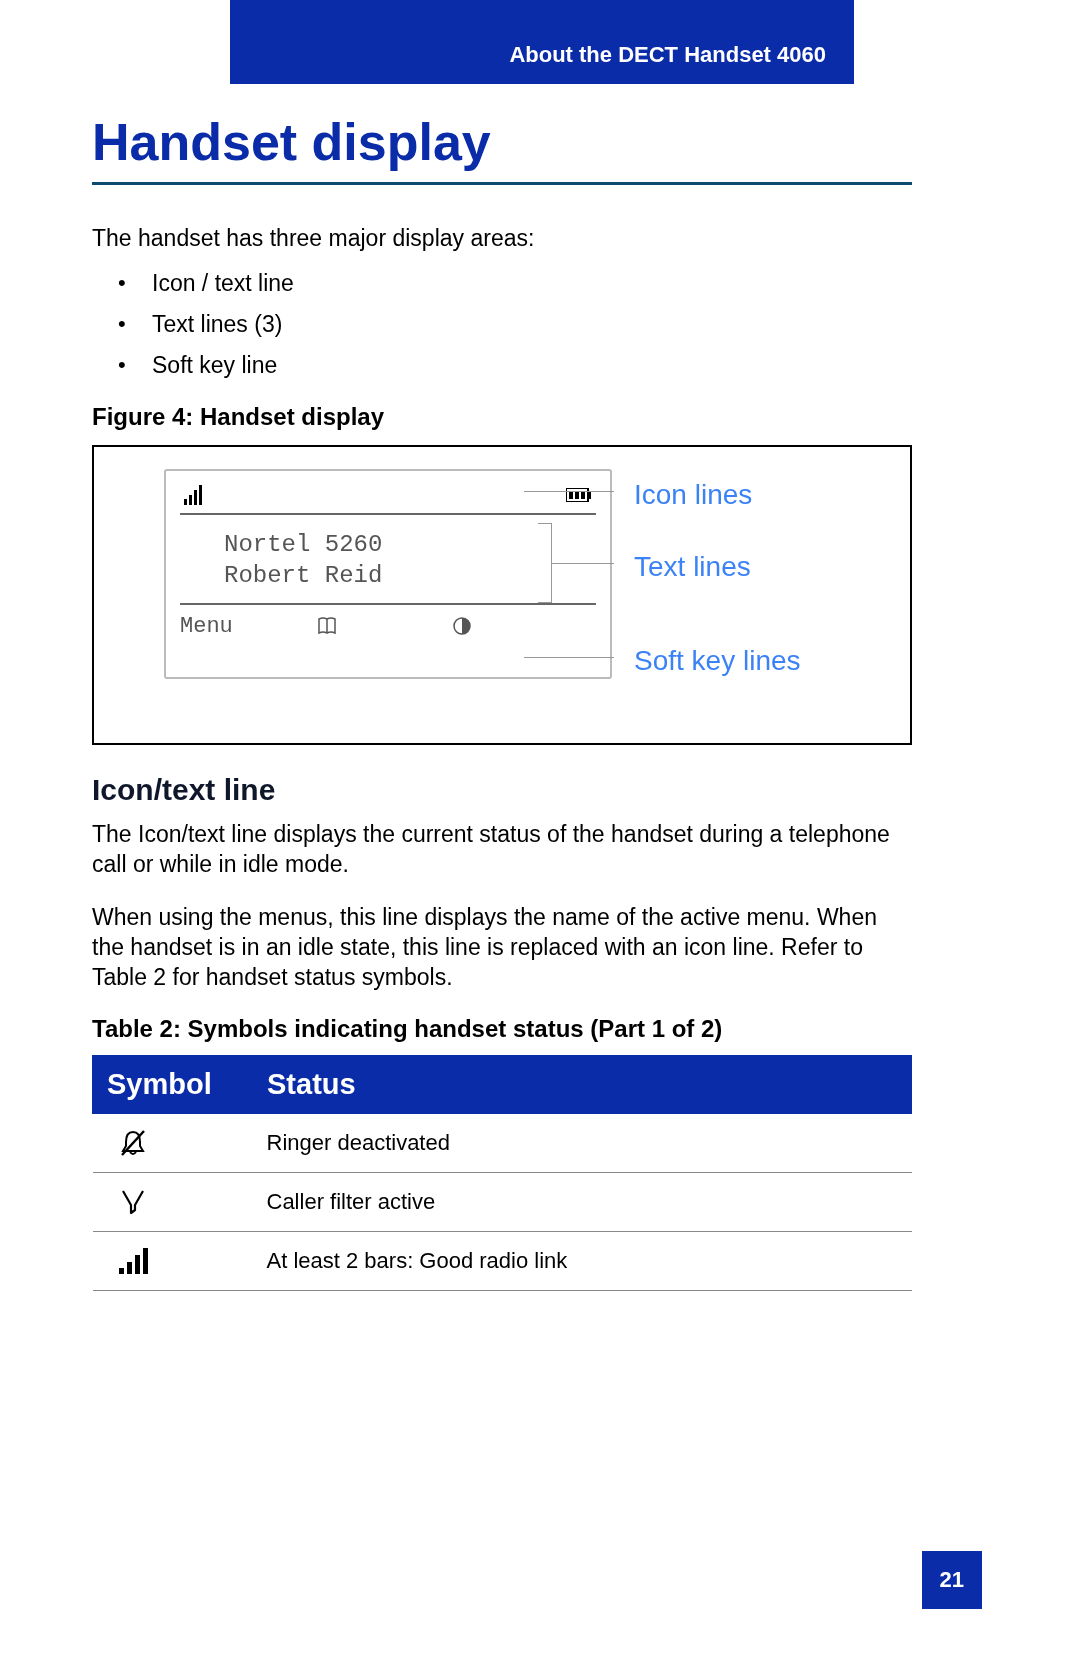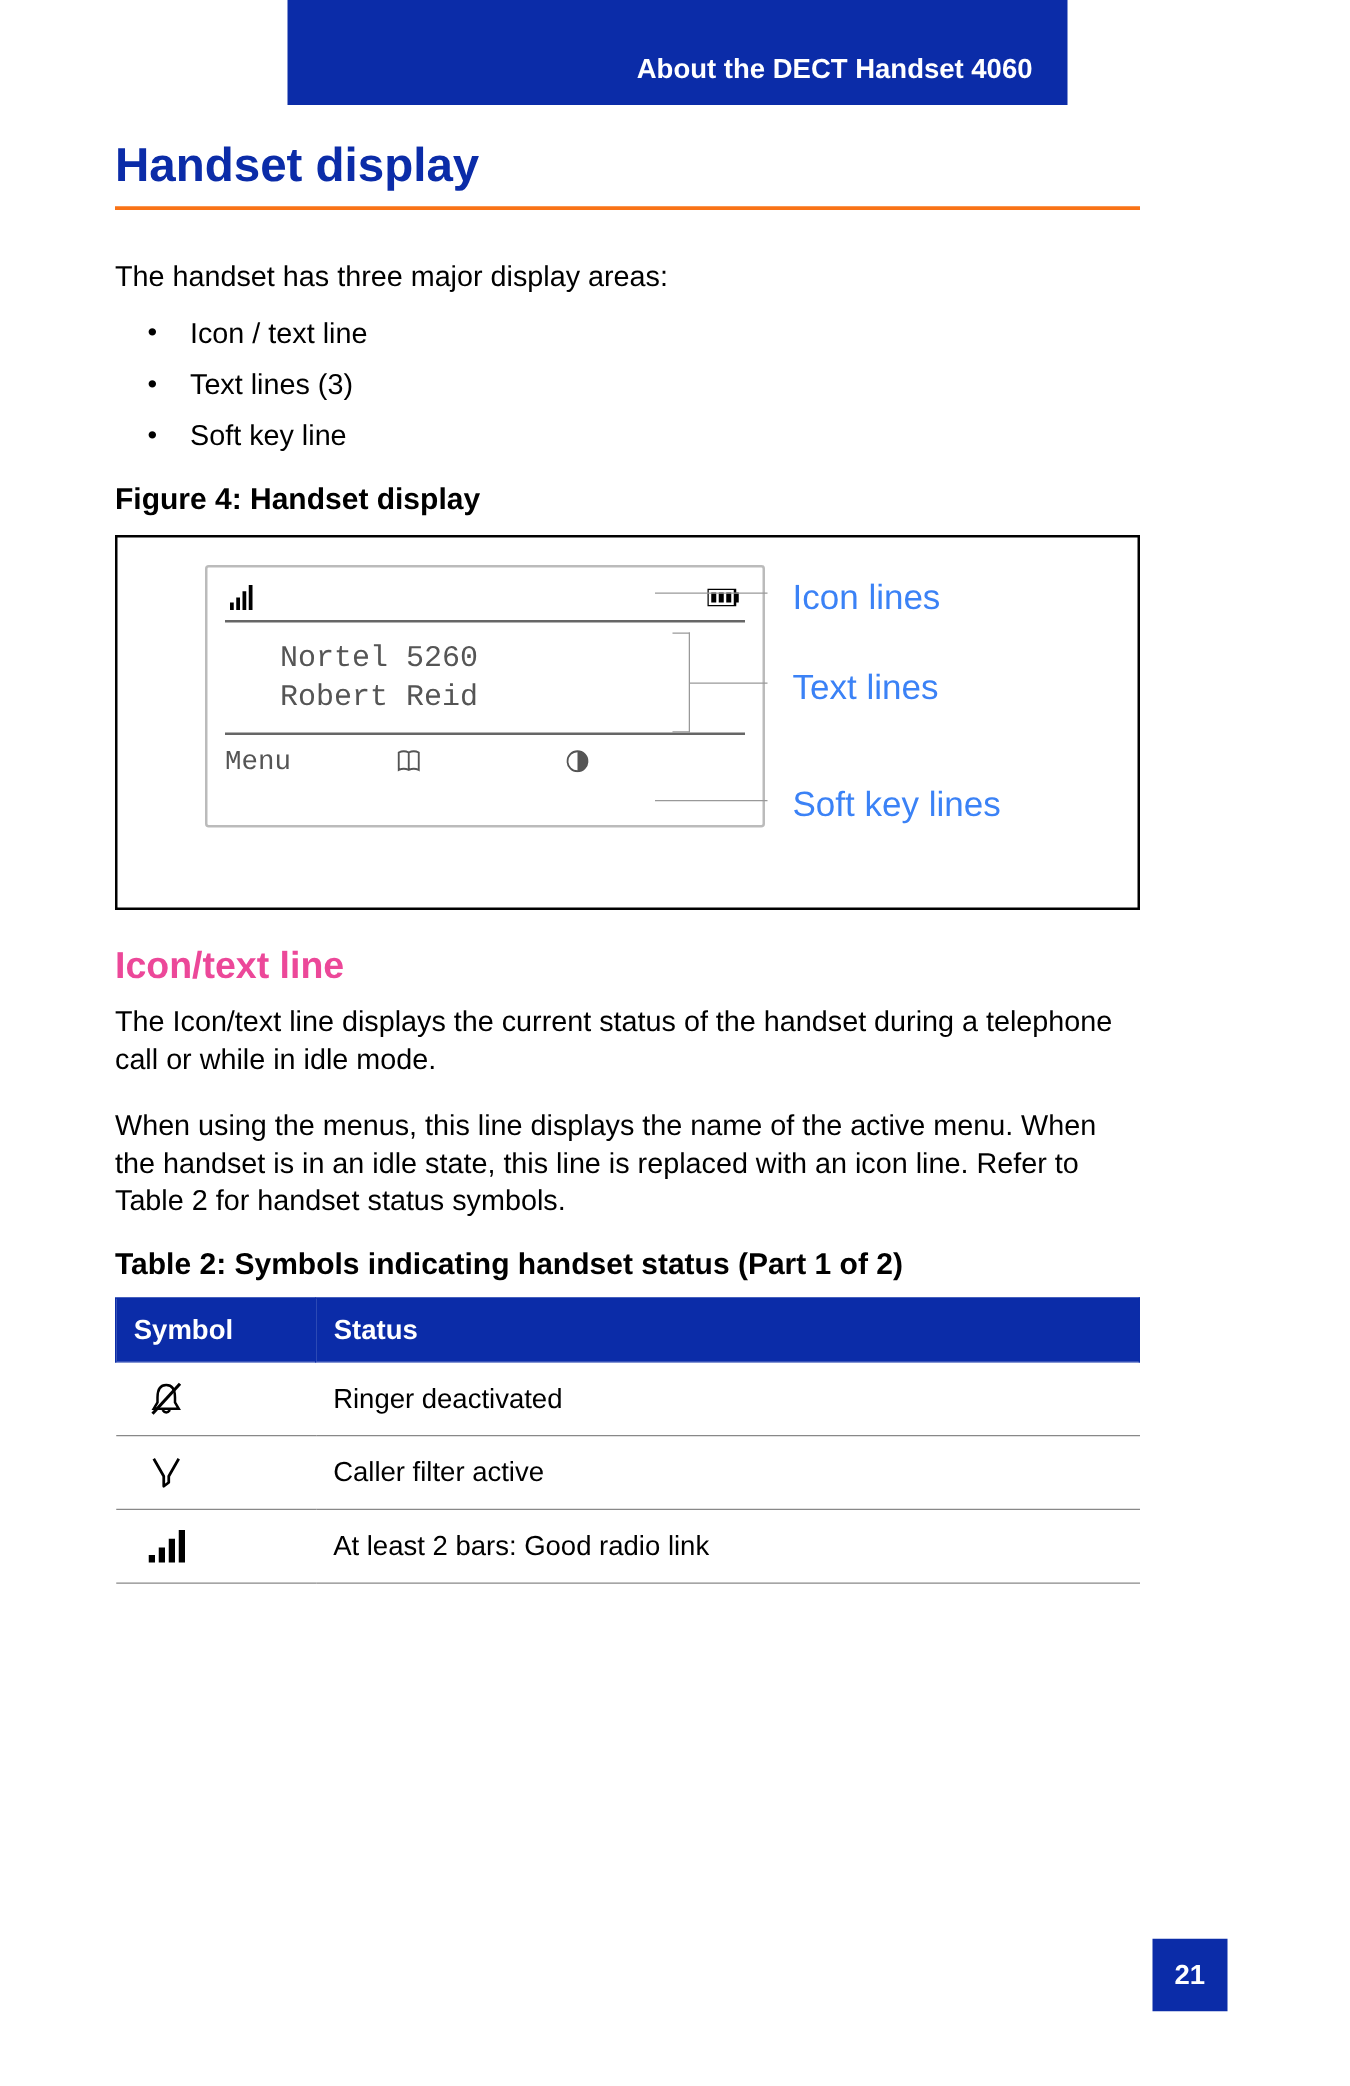--- a/index.html
+++ b/index.html
@@ -29,23 +29,23 @@
     font-size: 22px;
   }
   .content {
     position: absolute;
     left: 92px;
     top: 112px;
     width: 820px;
   }
   h1.title {
     color: #0b2ca8;
-    font-size: 38px;
-    font-weight: bold;
-    border-bottom: 3px solid #f97316;
+    font-size: 52px;
+    font-weight: bold;
+    border-bottom: 3px solid #0c4a6e;
     padding-bottom: 10px;
     margin-bottom: 40px;
   }
   p.lead {
     font-size: 23px;
     margin-bottom: 18px;
   }
   ul.bullets {
     list-style: none;
     margin-left: 26px;
@@ -121,21 +121,21 @@
     font-size: 28px;
     color: #3b82f6;
   }
   .bracket {
     position: absolute;
     border: 1px solid #999;
     border-left: none;
     width: 14px;
   }
   h2.sub {
-    color: #ec4899;
+    color: #0f172a;
     font-weight: bold;
     font-size: 30px;
     margin-bottom: 12px;
   }
   p.body {
     font-size: 23px;
     line-height: 1.32;
     margin-bottom: 22px;
   }
   .tbl-caption {
@@ -144,21 +144,21 @@
     margin-bottom: 12px;
   }
   table.status {
     width: 820px;
     border-collapse: collapse;
   }
   table.status th {
     background: #0b2ca8;
     color: #fff;
     text-align: left;
-    font-size: 22px;
+    font-size: 29px;
     font-weight: bold;
     padding: 12px 14px;
     border: 1px solid #0b2ca8;
   }
   table.status td {
     font-size: 22px;
     padding: 14px;
     border-bottom: 1px solid #888;
   }
   table.status td.sym { width: 160px; text-align: left; padding-left: 24px; }

